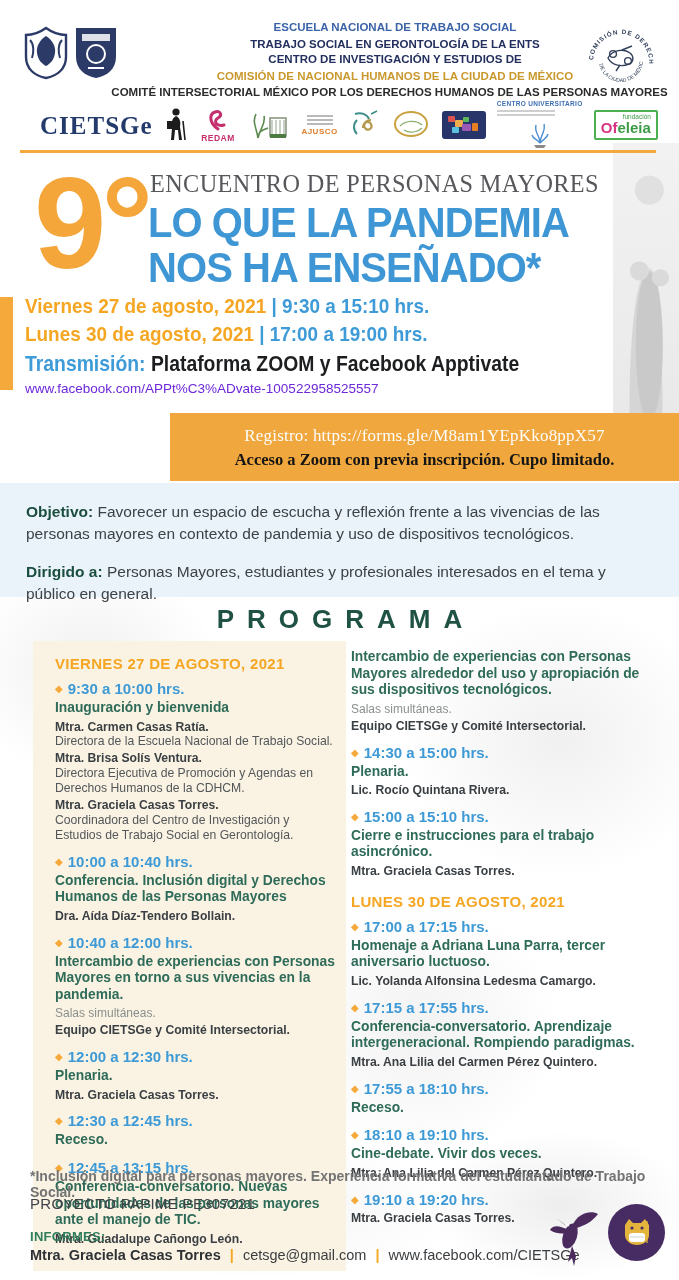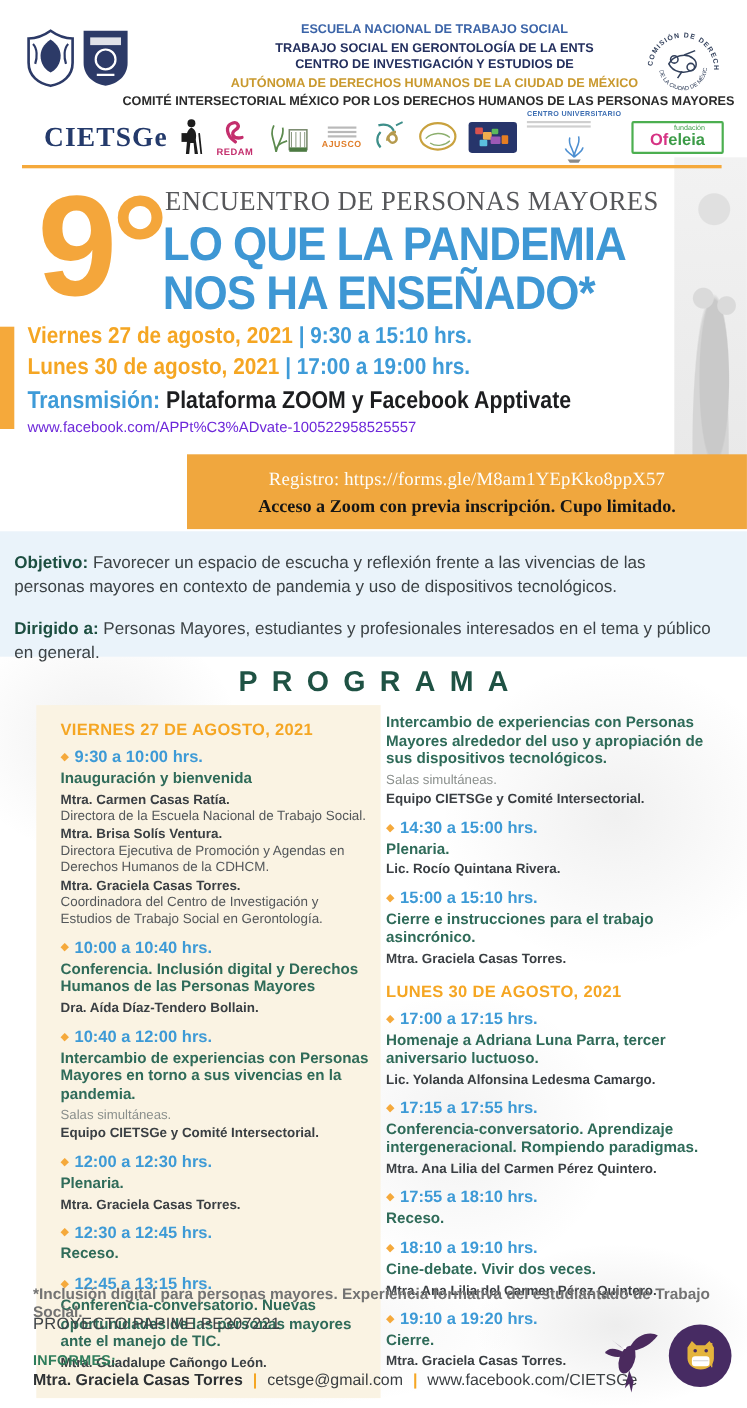--- a/index.html
+++ b/index.html
@@ -34,21 +34,21 @@
   .logo-row{position:absolute;top:102px;left:40px;width:618px;height:46px;
             display:flex;align-items:center;justify-content:space-between;}
   .lg{display:flex;flex-direction:column;align-items:center;justify-content:center;line-height:1;}
   .lg-cietsge{font-family:"Liberation Serif",serif;font-weight:bold;font-size:25px;color:#243A6B;letter-spacing:1px;}
   .lg-redam-t{font-size:8.5px;font-weight:bold;color:#C42F6D;letter-spacing:.5px;margin-top:1px;}
   .lg-ajusco .bar{width:26px;height:2px;background:#b9b9b9;margin:1px 0;}
   .lg-ajusco-t{font-size:8px;font-weight:bold;color:#E07E2A;letter-spacing:.5px;margin-top:2px;}
   .lg-cu{display:flex;align-items:center;gap:3px;}
   .lg-cu-t{font-size:6.5px;font-weight:bold;color:#3E6FB3;letter-spacing:.3px;text-align:right;}
   .lg-cu-b{width:58px;height:2px;background:#cfcfcf;margin-top:2px;}
-  .lg-ofeleia{border:2px solid #4CAF50;padding:2px 15px 3px;border-radius:2px;background:#fff;}
+  .lg-ofeleia{border:2px solid #4CAF50;padding:2px 5px 3px;border-radius:2px;background:#fff;}
   .lg-of-fund{font-size:6.5px;color:#3B9B46;text-align:right;width:100%;}
   .lg-of-name{font-size:15px;font-weight:bold;}
   .lg-of-o{color:#D63384;} .lg-of-rest{color:#3B9B46;}
   .map-rect{width:44px;height:28px;border-radius:3px;background:#27356B;position:relative;overflow:hidden;}
   .map-rect i{position:absolute;border-radius:1px;}
 
   .rule{position:absolute;top:150px;left:20px;width:636px;height:3px;background:#F5A93B;}
 
   
   .title-num{position:absolute;top:162px;left:34px;font-size:130px;font-weight:bold;color:#F4A63B;
@@ -71,21 +71,21 @@
   .furl{font-size:13.5px;color:#6d28d9;margin-top:3px;}
 
   
   .registro{position:absolute;top:413px;left:170px;width:509px;height:68px;background:#F0A73E;
             font-family:"Liberation Serif",serif;text-align:center;box-sizing:border-box;padding-top:13px;}
   .reg1{color:#FDFDFA;font-size:17px;letter-spacing:.2px;}
   .reg2{color:#151515;font-weight:bold;font-size:16.5px;margin-top:4px;}
 
   
   .about{position:absolute;top:483px;left:0;width:679px;height:114px;background:#EAF3FA;
-         box-sizing:border-box;padding:18px 30px 0 13px;font-size:15.5px;color:#3C4245;line-height:1.45;}
+         box-sizing:border-box;padding:18px 30px 0 26px;font-size:15.5px;color:#3C4245;line-height:1.45;}
   .about p{margin:0 0 15px;}
   .about strong{color:#1C4E40;}
 
   
   .prog-heading{position:absolute;top:604px;left:0;width:679px;text-align:center;
                 font-size:26px;font-weight:bold;letter-spacing:13px;text-indent:13px;color:#1F5244;}
   .col{position:absolute;box-sizing:border-box;}
   .col1{top:641px;left:33px;width:313px;background:#FAF3E3;padding:12px 10px 14px 22px;min-height:516px;}
   .col2{top:641px;left:347px;width:314px;padding:8px 8px 0 4px;}
   .day{font-size:15px;font-weight:bold;color:#F5A623;letter-spacing:.3px;margin:2px 0 8px;}
@@ -132,21 +132,21 @@
     <path d="M2 2 H42 V31 C42 43 33 50 22 52 C11 50 2 43 2 31 Z" fill="#2C3A67"></path>
     <rect x="8" y="8" width="28" height="7" fill="#ffffff" opacity=".85"></rect>
     <circle cx="22" cy="28" r="9" fill="none" stroke="#ffffff" stroke-width="2"></circle>
     <path d="M14 42 H30" stroke="#ffffff" stroke-width="2"></path>
   </svg>
 
   <div class="header-text">
     <div class="h-ents">ESCUELA NACIONAL DE TRABAJO SOCIAL</div>
     <div class="h-centro">TRABAJO SOCIAL EN GERONTOLOGÍA DE LA ENTS</div>
     <div class="h-centro">CENTRO DE INVESTIGACIÓN Y ESTUDIOS DE</div>
-    <div class="h-comision">AUTÓNOMA DE DERECHOS HUMANOS DE LA CIUDAD DE MÉXICO</div>
+    <div class="h-comision">COMISIÓN DE NACIONAL HUMANOS DE LA CIUDAD DE MÉXICO</div>
   </div>
   <div class="h-comite">COMITÉ INTERSECTORIAL MÉXICO POR LOS DERECHOS HUMANOS DE LAS PERSONAS MAYORES</div>
 
   <svg class="seal" width="78" height="78" viewBox="0 0 78 78">
     <defs>
       <path id="arcT" d="M 11 42 A 28 28 0 1 1 67 42"></path>
       <path id="arcB" d="M 17 40 A 22 22 0 0 0 61 40"></path>
     </defs>
     <text font-size="6.3" fill="#33415C" font-weight="bold" letter-spacing="1">
       <textPath href="#arcT" xlink:href="#arcT" startOffset="2%">COMISIÓN DE DERECHOS HUMANOS</textPath>
@@ -338,21 +338,20 @@
         <div class="time"><span class="dm">◆</span><span class="ttime">17:55 a 18:10 hrs.</span></div>
         <div class="stitle">Receso.</div>
       </div>
       <div class="session">
         <div class="time"><span class="dm">◆</span><span class="ttime">18:10 a 19:10 hrs.</span></div>
         <div class="stitle">Cine-debate. Vivir dos veces.</div>
         <div class="pname">Mtra. Ana Lilia del Carmen Pérez Quintero.</div>
       </div>
       <div class="session">
         <div class="time"><span class="dm">◆</span><span class="ttime">19:10 a 19:20 hrs.</span></div>
-        <div class="stitle">Cierre.</div>
         <div class="pname">Mtra. Graciela Casas Torres.</div>
       </div>
     </div>
 
   <div class="footnote">*Inclusión digital para personas mayores. Experiencia formativa del estudiantado de Trabajo Social.</div>
   <div class="proyecto">PROYECTO PAPIME PE307221</div>
   <div class="informes-label">INFORMES:</div>
   <div class="contact">
     <span class="cname">Mtra. Graciela Casas Torres</span>
     <span class="sep">|</span>

